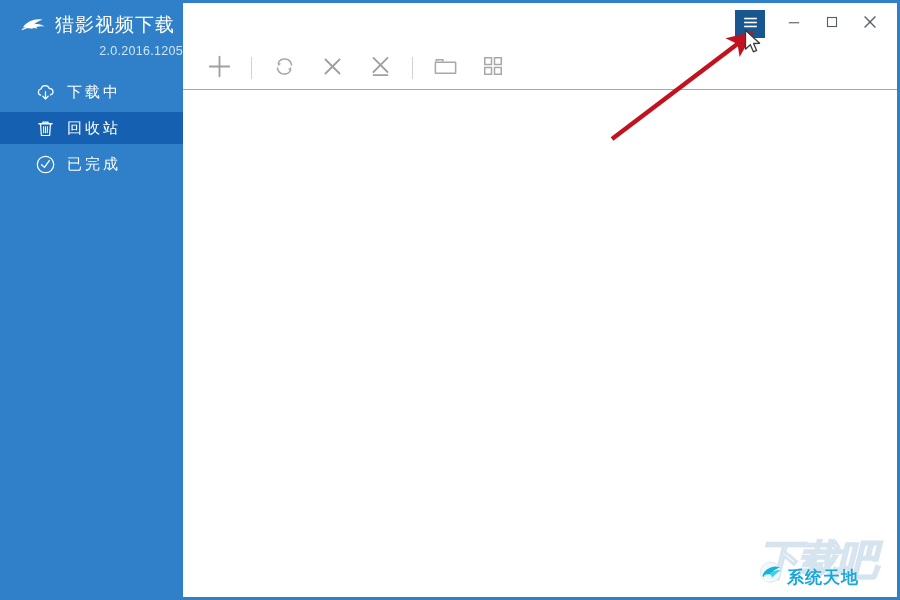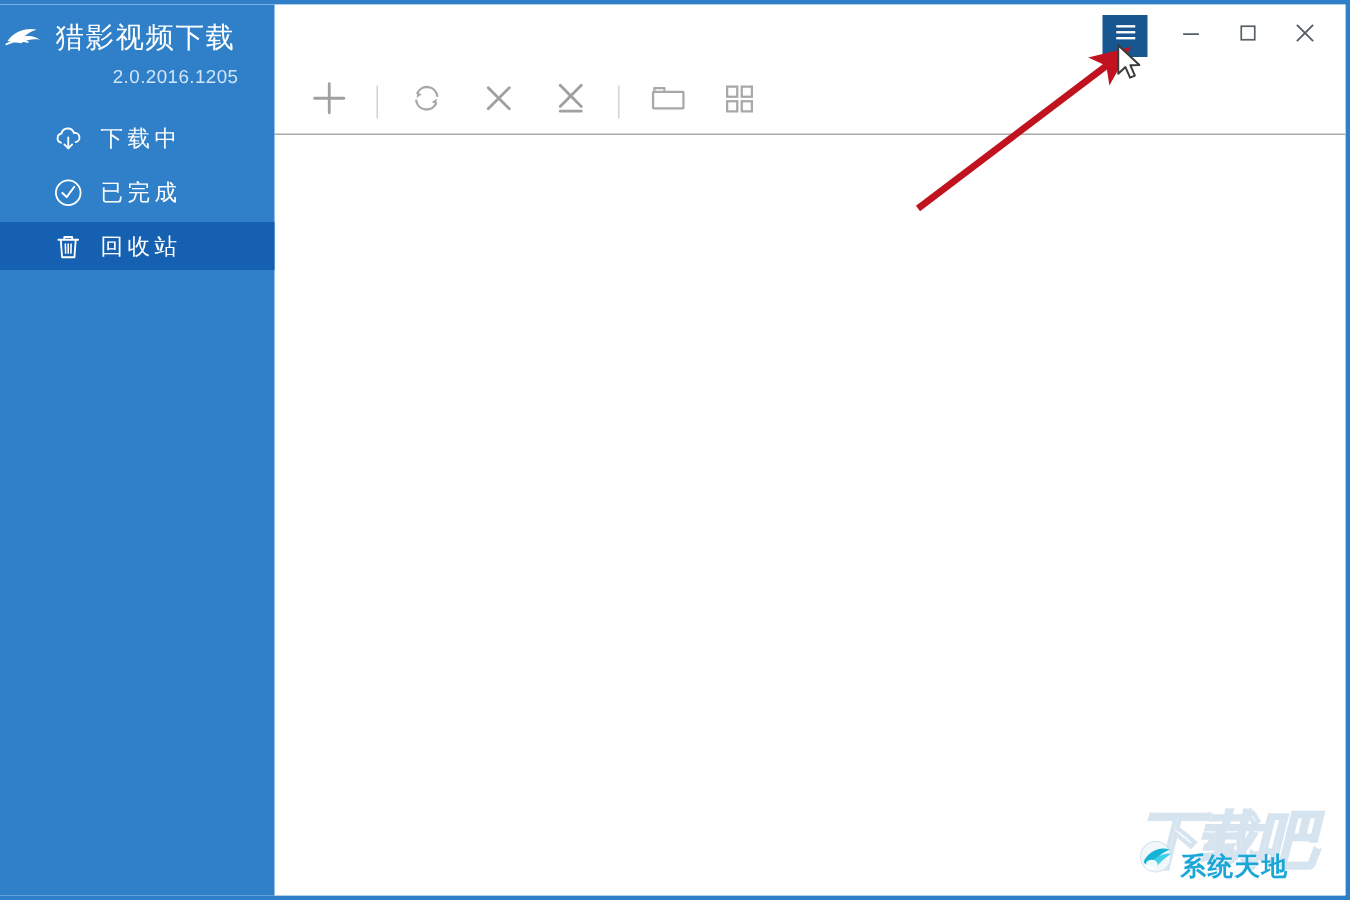--- a/index.html
+++ b/index.html
@@ -20,32 +20,32 @@
 
   
   #sidebar {
     position:absolute; left:0; top:0;
     width:183px; height:600px;
     background:#2f80c8;
     z-index:5;
   }
   .brand {
     display:flex; align-items:center;
-    padding:9px 0 0 2px;
+    padding:9px 0 0 20px;
     height:34px;
   }
   .brand-logo { width:30px; height:22px; flex:0 0 30px; }
   .brand-title {
     color:#ffffff; font-size:19px;
     letter-spacing:1px; margin-left:5px;
     white-space:nowrap;
   }
   .version {
     color:#cfe4f6; font-size:12.5px;
-    text-align:right; padding-right:24px;
+    text-align:right; 
     margin-top:7px; letter-spacing:.3px;
   }
   .nav { margin-top:18px; }
   .nav-item {
     display:flex; align-items:center;
     height:32px; padding-left:34px;
     margin-bottom:4px; cursor:default;
   }
   .nav-item.gap { margin-bottom:10px; }
   .nav-item.active { background:#1560b0; }
@@ -191,44 +191,44 @@
           <svg viewBox="0 0 24 24" width="21" height="21">
             <path d="M6.5 15 A3.6 3.6 0 0 1 6.8 8 A5 5 0 0 1 16.4 7.6 A3.4 3.4 0 0 1 17.6 14.6" fill="none" stroke="#ffffff" stroke-width="1.4" stroke-linecap="round"></path>
             <line x1="12" y1="11" x2="12" y2="19" stroke="#ffffff" stroke-width="1.4" stroke-linecap="round"></line>
             <path d="M9 16.3 L12 19.4 L15 16.3" fill="none" stroke="#ffffff" stroke-width="1.4" stroke-linecap="round" stroke-linejoin="round"></path>
           </svg>
         </span>
         <span class="nav-label">下载中</span>
       </div>
 
 
-      <div class="nav-item">
-        <span class="nav-icon">
-          <svg viewBox="0 0 24 24" width="21" height="21">
-            <circle cx="12" cy="12" r="9.4" fill="none" stroke="#ffffff" stroke-width="1.4"></circle>
-            <path d="M7.5 12.2 L10.8 15.3 L16.6 7.4" fill="none" stroke="#ffffff" stroke-width="1.5" stroke-linecap="round" stroke-linejoin="round"></path>
-          </svg>
-        </span>
-        <span class="nav-label">已完成</span>
-      </div>
-
       <div class="nav-item active">
         <span class="nav-icon">
           <svg viewBox="0 0 24 24" width="21" height="21">
             <path d="M4.5 6.6 H19.5" stroke="#ffffff" stroke-width="1.5" stroke-linecap="round"></path>
             <path d="M9 6.6 V4.6 H15 V6.6" fill="none" stroke="#ffffff" stroke-width="1.4" stroke-linejoin="round"></path>
             <path d="M6.3 6.6 L7.3 20 H16.7 L17.7 6.6" fill="none" stroke="#ffffff" stroke-width="1.4" stroke-linejoin="round"></path>
             <line x1="9.8" y1="9.5" x2="10" y2="17.4" stroke="#ffffff" stroke-width="1.2"></line>
             <line x1="12" y1="9.5" x2="12" y2="17.4" stroke="#ffffff" stroke-width="1.2"></line>
             <line x1="14.2" y1="9.5" x2="14" y2="17.4" stroke="#ffffff" stroke-width="1.2"></line>
           </svg>
         </span>
         <span class="nav-label">回收站</span>
       </div>
 
+      <div class="nav-item">
+        <span class="nav-icon">
+          <svg viewBox="0 0 24 24" width="21" height="21">
+            <circle cx="12" cy="12" r="9.4" fill="none" stroke="#ffffff" stroke-width="1.4"></circle>
+            <path d="M7.5 12.2 L10.8 15.3 L16.6 7.4" fill="none" stroke="#ffffff" stroke-width="1.5" stroke-linecap="round" stroke-linejoin="round"></path>
+          </svg>
+        </span>
+        <span class="nav-label">已完成</span>
+      </div>
+
     </div>
   </div>
 
   <div id="topbar">
 
 
     <div class="wincontrols">
       <div class="winbtn menu">
         <span>
           <svg viewBox="0 0 24 24" width="19" height="19">

